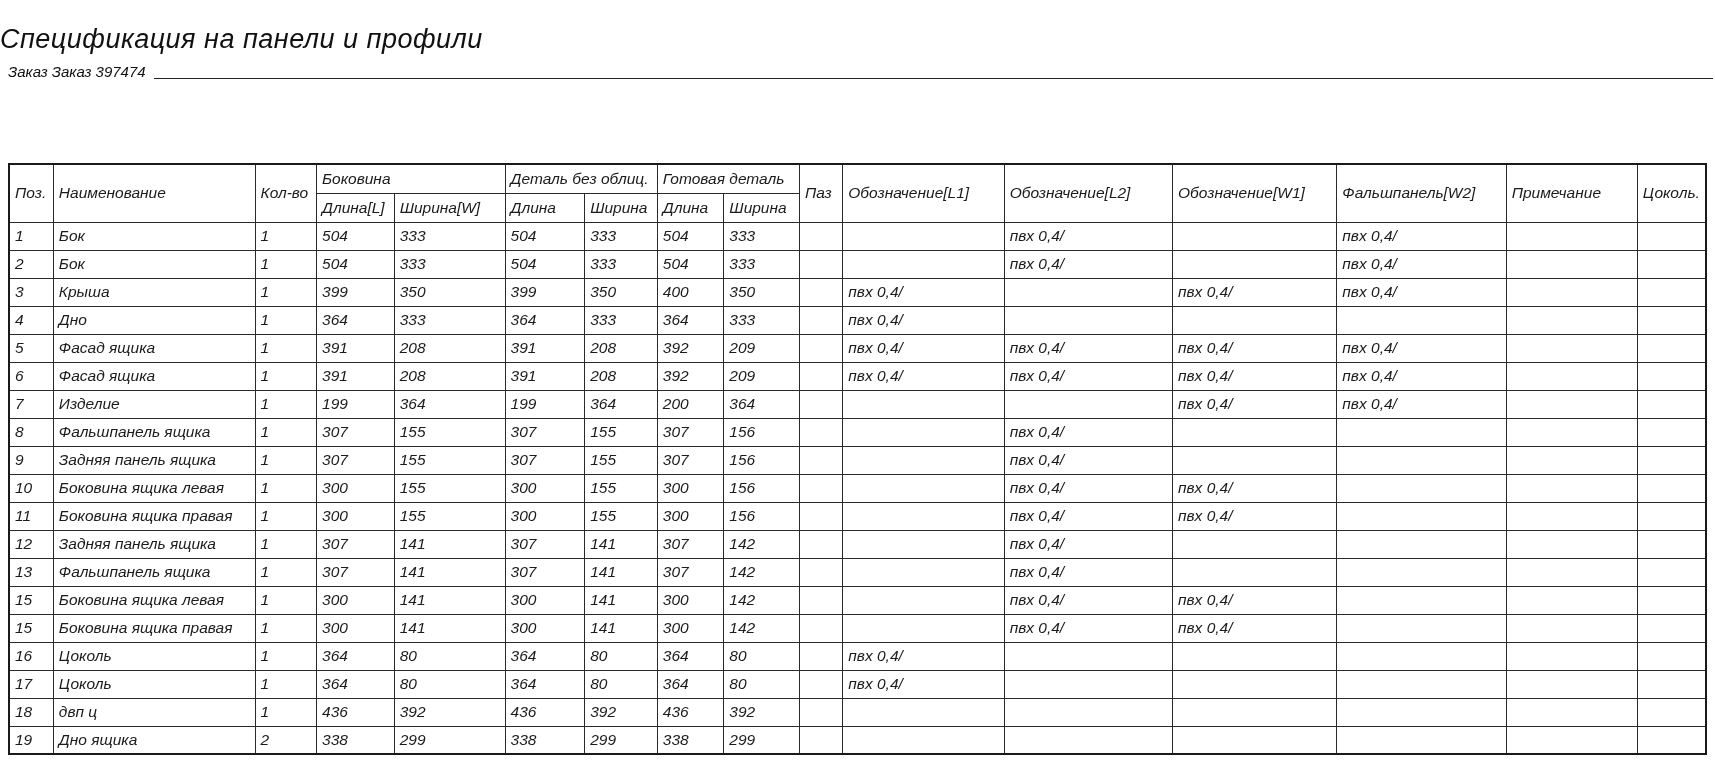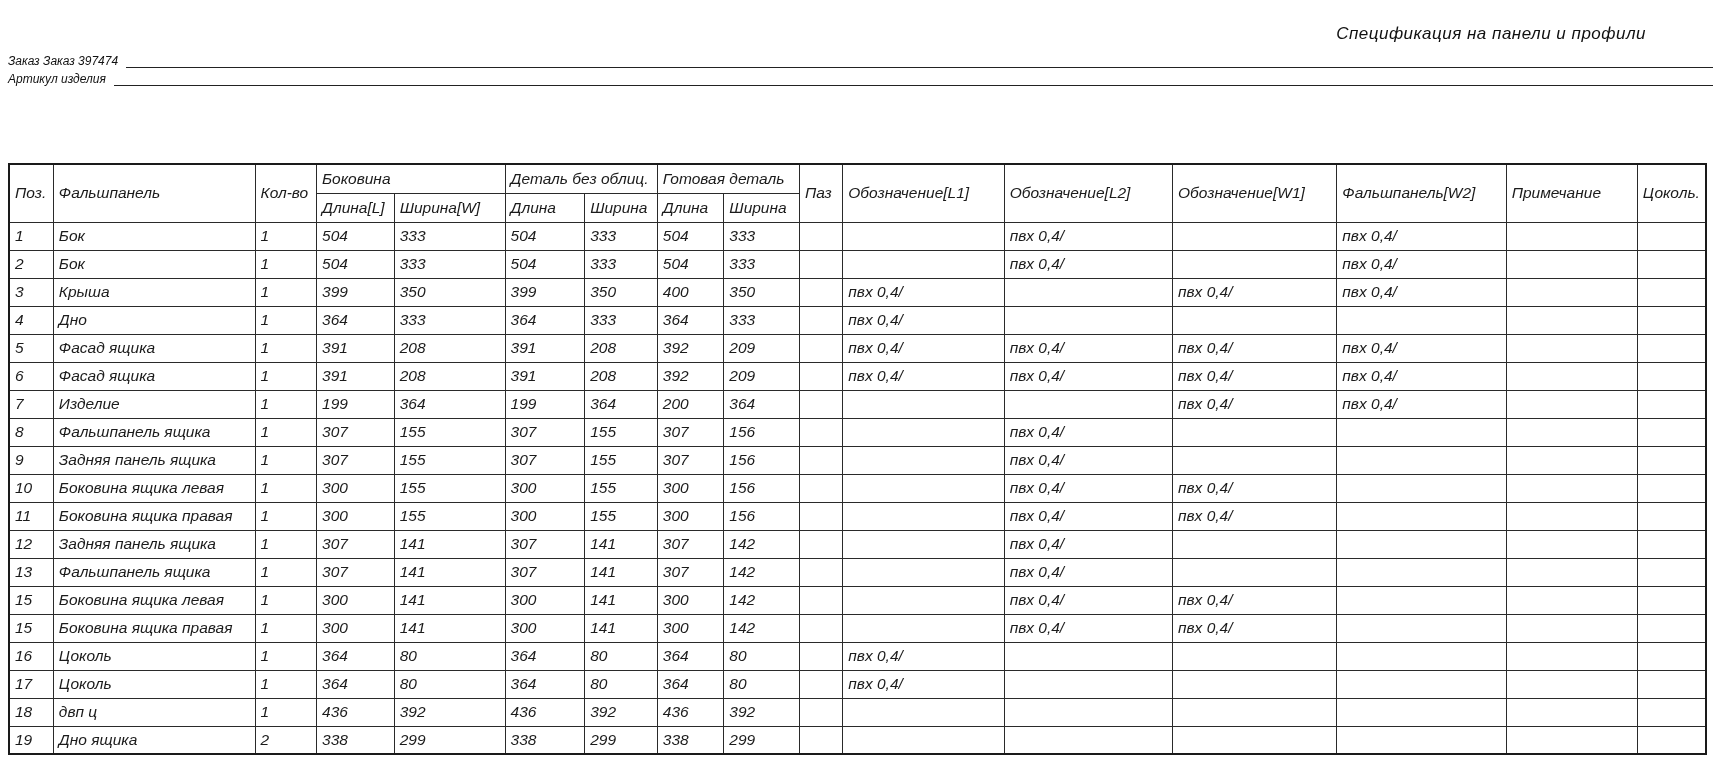--- a/index.html
+++ b/index.html
@@ -16,36 +16,36 @@
     position: relative;
     width: 1715px;
     height: 773px;
     background: #fff;
   }
   .doc-title {
     margin-top: 24px;
     width: 100%;
     box-sizing: border-box;
     padding-right: 69px;
-    text-align: right;
+    text-align: left;
     font-style: italic;
-    font-size: 17px;
+    font-size: 27px;
     letter-spacing: 0.5px;
     color: #111;
   }
   .meta {
     margin-top: 8px;
     padding-left: 8px;
     padding-right: 2px;
   }
   .meta-line {
     display: flex;
     align-items: flex-end;
     font-style: italic;
-    font-size: 12px;
+    font-size: 15px;
     line-height: 18px;
     height: 18px;
     color: #111;
     white-space: nowrap;
   }
   .meta-line .rule {
     flex: 1;
     border-bottom: 1px solid #222;
     margin-left: 8px;
     margin-bottom: 2px;
@@ -100,24 +100,20 @@
 
 <div class="page">
 
   <div class="doc-title">Спецификация на панели и профили</div>
 
   <div class="meta">
     <div class="meta-line">
       <span>Заказ Заказ 397474</span>
       <span class="rule"></span>
     </div>
-    <div class="meta-line">
-      <span>Артикул изделия</span>
-      <span class="rule"></span>
-    </div>
   </div>
 
   <table class="spec">
     <colgroup>
       <col class="c-pos">
         <col class="c-name">
         <col class="c-qty">
       <col class="c-zl">
         <col class="c-zw">
       <col class="c-dl">
@@ -128,21 +124,21 @@
       <col class="c-l1">
         <col class="c-l2">
         <col class="c-w1">
         <col class="c-w2">
       <col class="c-note">
         <col class="c-obozn">
     </colgroup>
     <thead>
       <tr>
         <th rowspan="2">Поз.</th>
-        <th rowspan="2" class="ctr">Фальшпанель</th>
+        <th rowspan="2" class="ctr">Наименование</th>
         <th rowspan="2">Кол-во</th>
         <th colspan="2" class="grp">Боковина</th>
         <th colspan="2" class="grp">Деталь без облиц.</th>
         <th colspan="2" class="grp">Готовая деталь</th>
         <th rowspan="2" class="ctr">Паз</th>
         <th rowspan="2">Обозначение[L1]</th>
         <th rowspan="2">Обозначение[L2]</th>
         <th rowspan="2">Обозначение[W1]</th>
         <th rowspan="2">Фальшпанель[W2]</th>
         <th rowspan="2" class="ctr">Примечание</th>

